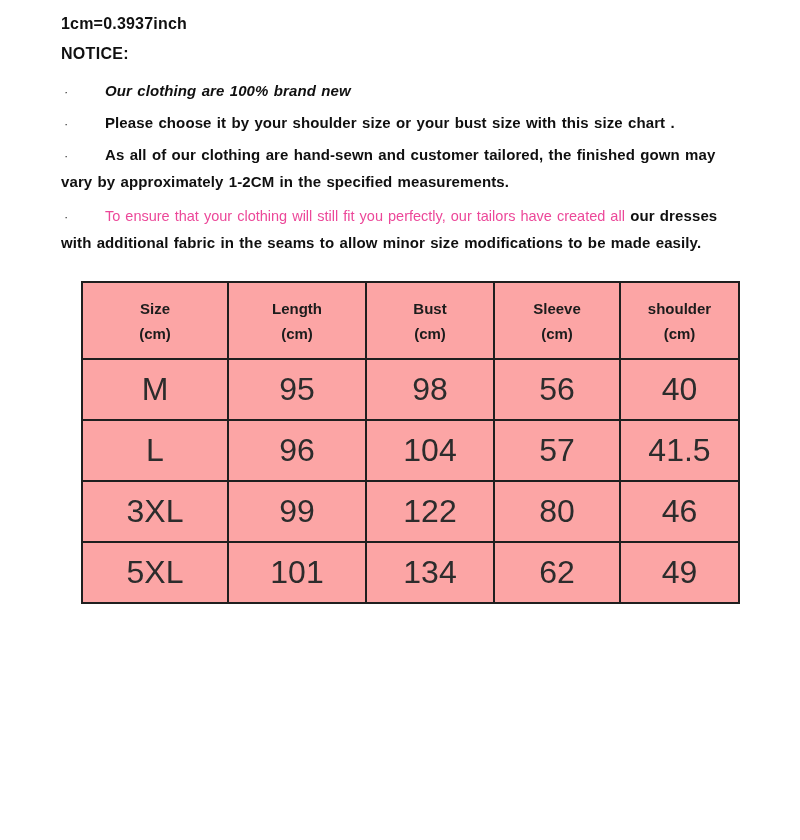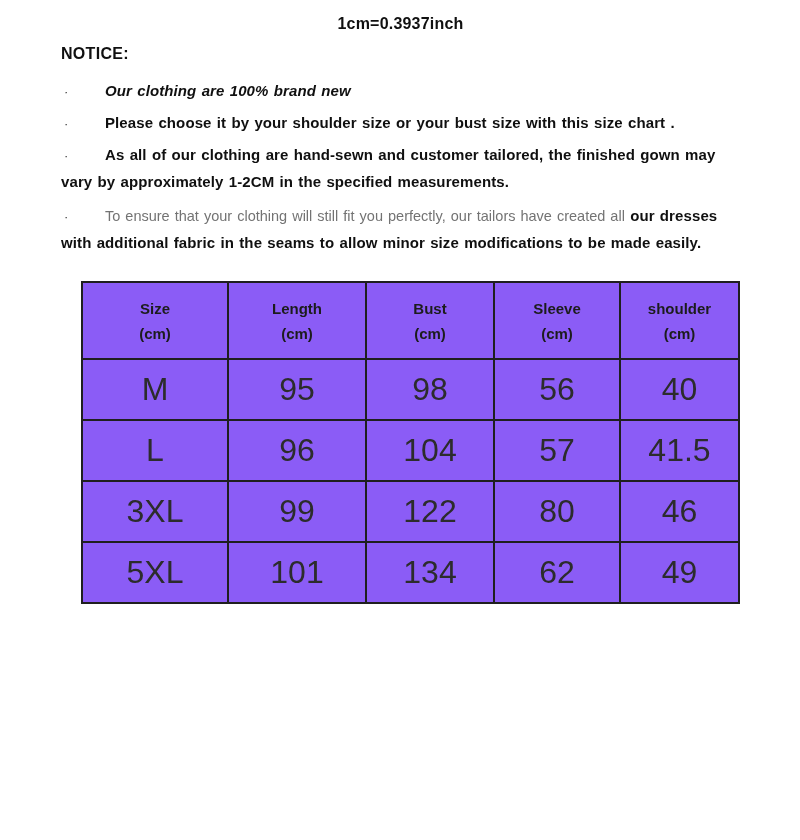--- a/index.html
+++ b/index.html
@@ -13,21 +13,20 @@
   .page {
     width: 800px;
     height: 840px;
     padding: 14px 60px 0 61px;
   }
   .conversion-note {
     font-size: 16px;
     font-weight: 700;
     line-height: 20px;
     letter-spacing: 0.2px;
-    text-align: center;
   }
   .notice-heading {
     margin-top: 10px;
     font-size: 16px;
     font-weight: 700;
     line-height: 20px;
     letter-spacing: 0.3px;
   }
   .bullets { width: 677px; }
   .bullet-item {
@@ -46,35 +45,35 @@
     padding-left: 3px;
     font-size: 13px;
     font-weight: 400;
     color: #3a3a3a;
     vertical-align: baseline;
   }
   .bullet-text-light {
     font-size: 14.5px;
     font-weight: 400;
     letter-spacing: 0px;
-    color: #737373;
+    color: #ec4899;
   }
   .bullet-text-bold { font-size: 15px; font-weight: 700; }
   .size-chart {
     margin-top: 25px;
     margin-left: 20px;
     border-collapse: collapse;
     table-layout: fixed;
     width: 657px;
   }
   .size-chart td {
     border: 2px solid #1f1f1f;
     text-align: center;
     vertical-align: middle;
-    background: #8b5cf6;
+    background: #fca5a5;
   }
   .size-chart .header-row td { height: 77px; }
   .size-chart .data-row td {
     height: 61px;
     font-size: 32px;
     font-weight: 400;
     color: #2c2c2c;
   }
   .col-label, .col-unit {
     font-size: 15px;

